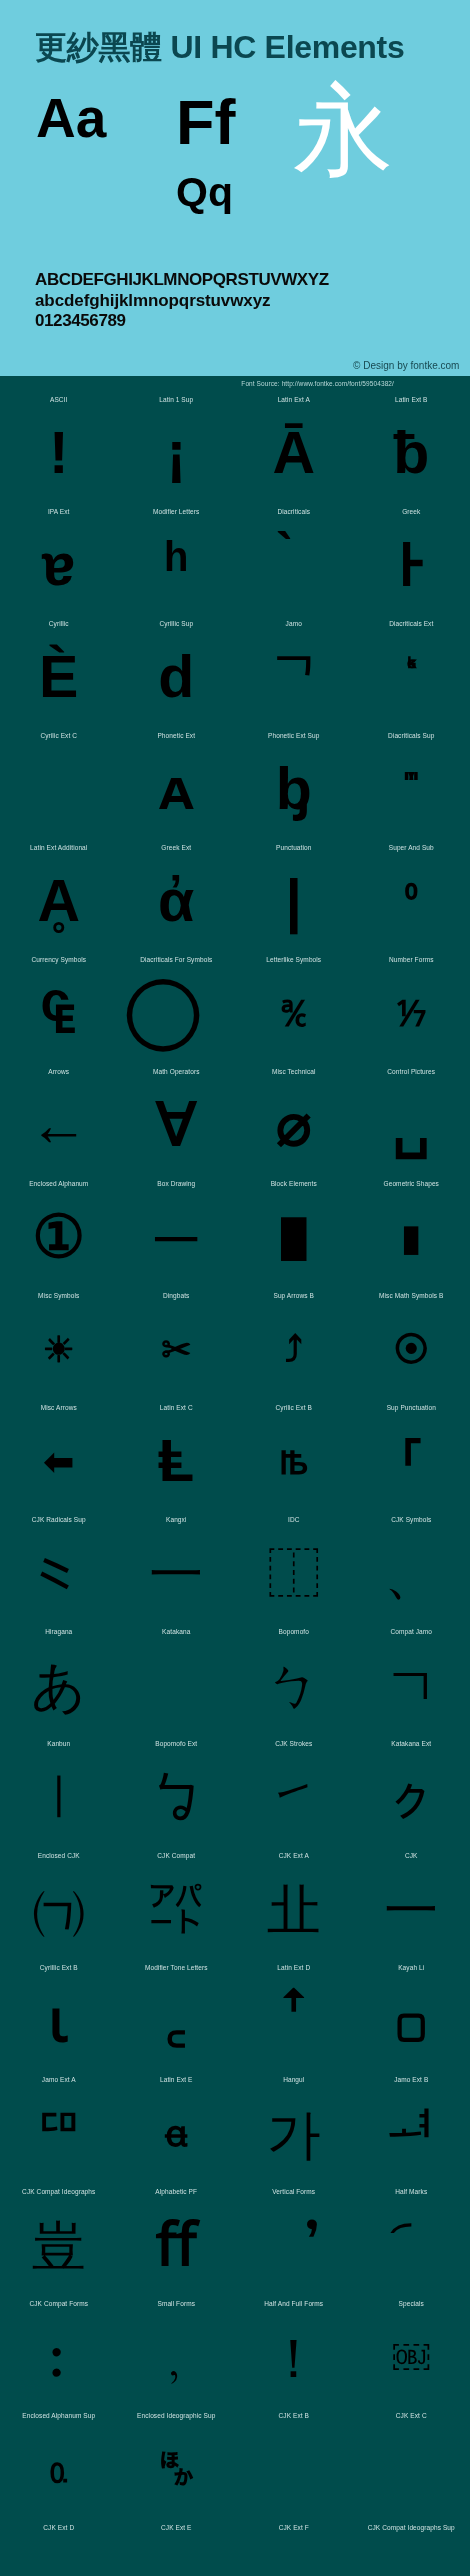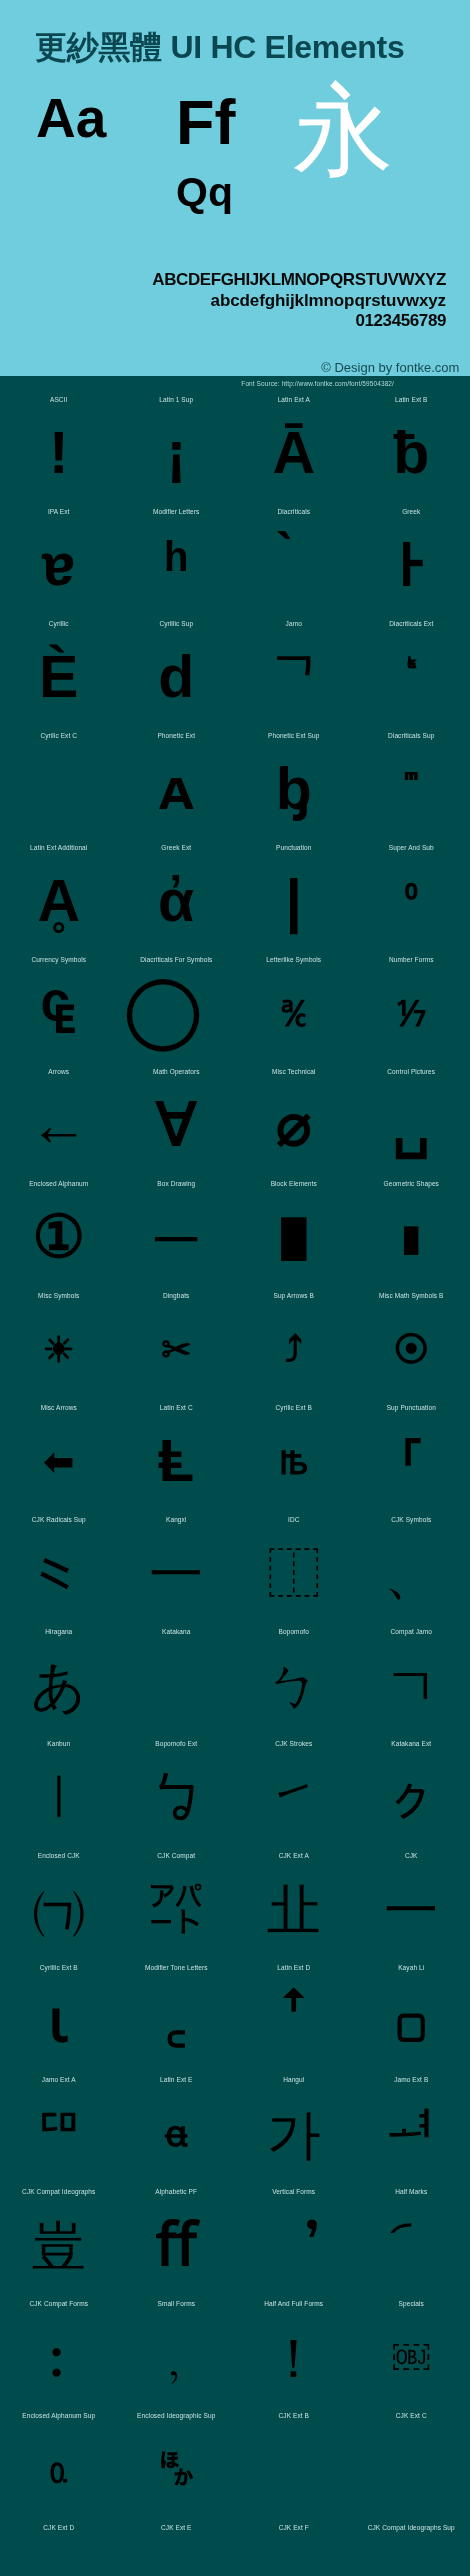--- a/index.html
+++ b/index.html
@@ -50,36 +50,35 @@
     font-size:100px;
     color:#ffffff;
     font-weight:500;
   }
 
   .alpha-block {
     position:absolute;
     left:35px;
     top:270px;
     width:411px;
-    text-align:right;
   }
   .alpha-line {
     color:#0a0a0a;
     font-weight:700;
     font-size:17px;
     line-height:1.22;
     letter-spacing:-0.4px;
     white-space:nowrap;
   }
   .alpha-line.lower { letter-spacing:-0.1px; }
   .credit {
     position:absolute;
     right:10.6px;
     top:360px;
-    font-size:13px;
+    font-size:10px;
     color:#184a52;
     white-space:nowrap;
   }
 
   
   .source-bar {
     width:470px;
     height:16.5px;
     background:#004c4c;
     position:relative;

